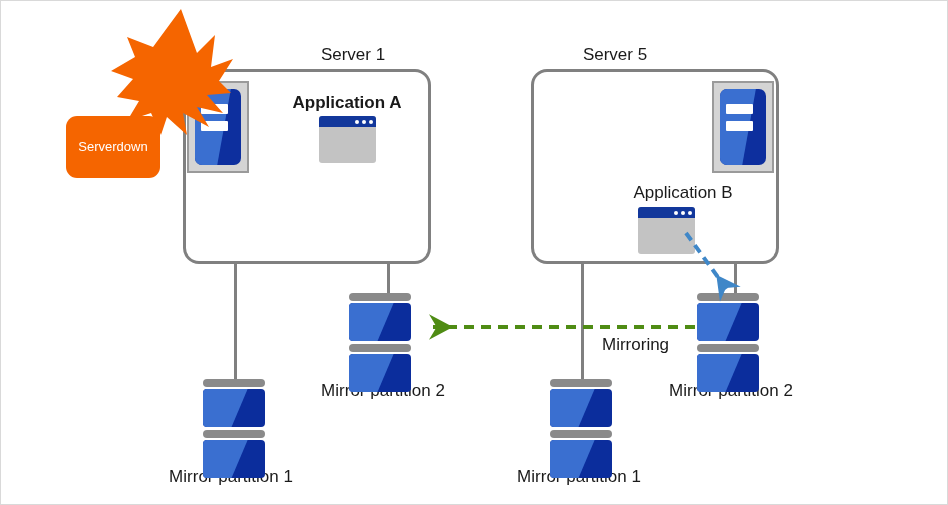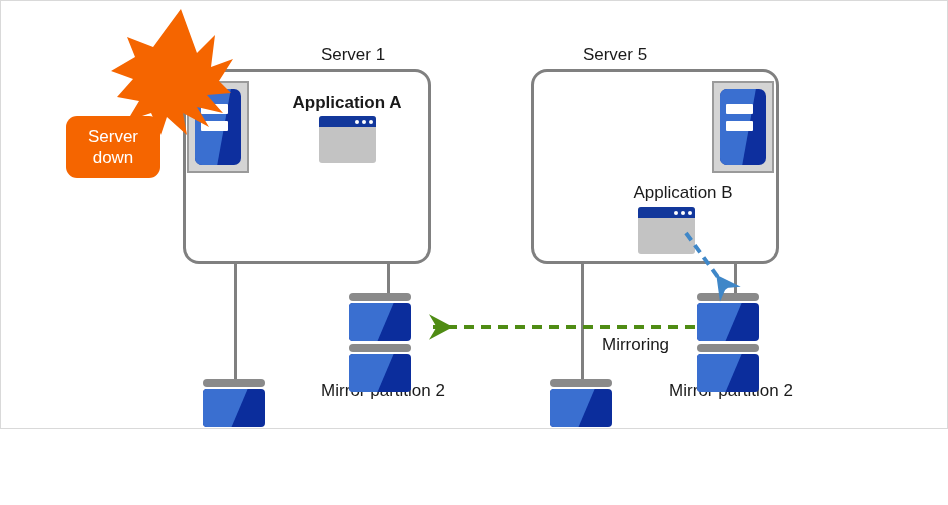--- a/index.html
+++ b/index.html
@@ -3,21 +3,21 @@
 <meta charset="utf-8">
 <style>
   html, body {
     margin: 0;
     padding: 0;
     background: #ffffff;
   }
   #canvas {
     position: relative;
     width: 948px;
-    height: 429px;
+    height: 505px;
     background: #ffffff;
     border: 1px solid #d9d9d9;
     box-sizing: border-box;
     overflow: hidden;
     font-family: "Liberation Sans", sans-serif;
     color: #1a1a1a;
   }
 
   
   .label {
@@ -142,25 +142,25 @@
     background: #808080;
     z-index: 1;
   }
 
   
   .down-badge {
     position: absolute;
     background: #f56500;
     border-radius: 11px;
     color: #ffffff;
-    font-size: 17px;
+    font-size: 13px;
     line-height: 1.25;
     text-align: center;
     display: flex;
-    flex-direction: column;
+    flex-direction: row;
     align-items: center;
     justify-content: center;
     padding: 6px 10px;
     box-sizing: border-box;
     z-index: 6;
   }
 
   
   .overlay {
     position: absolute;

